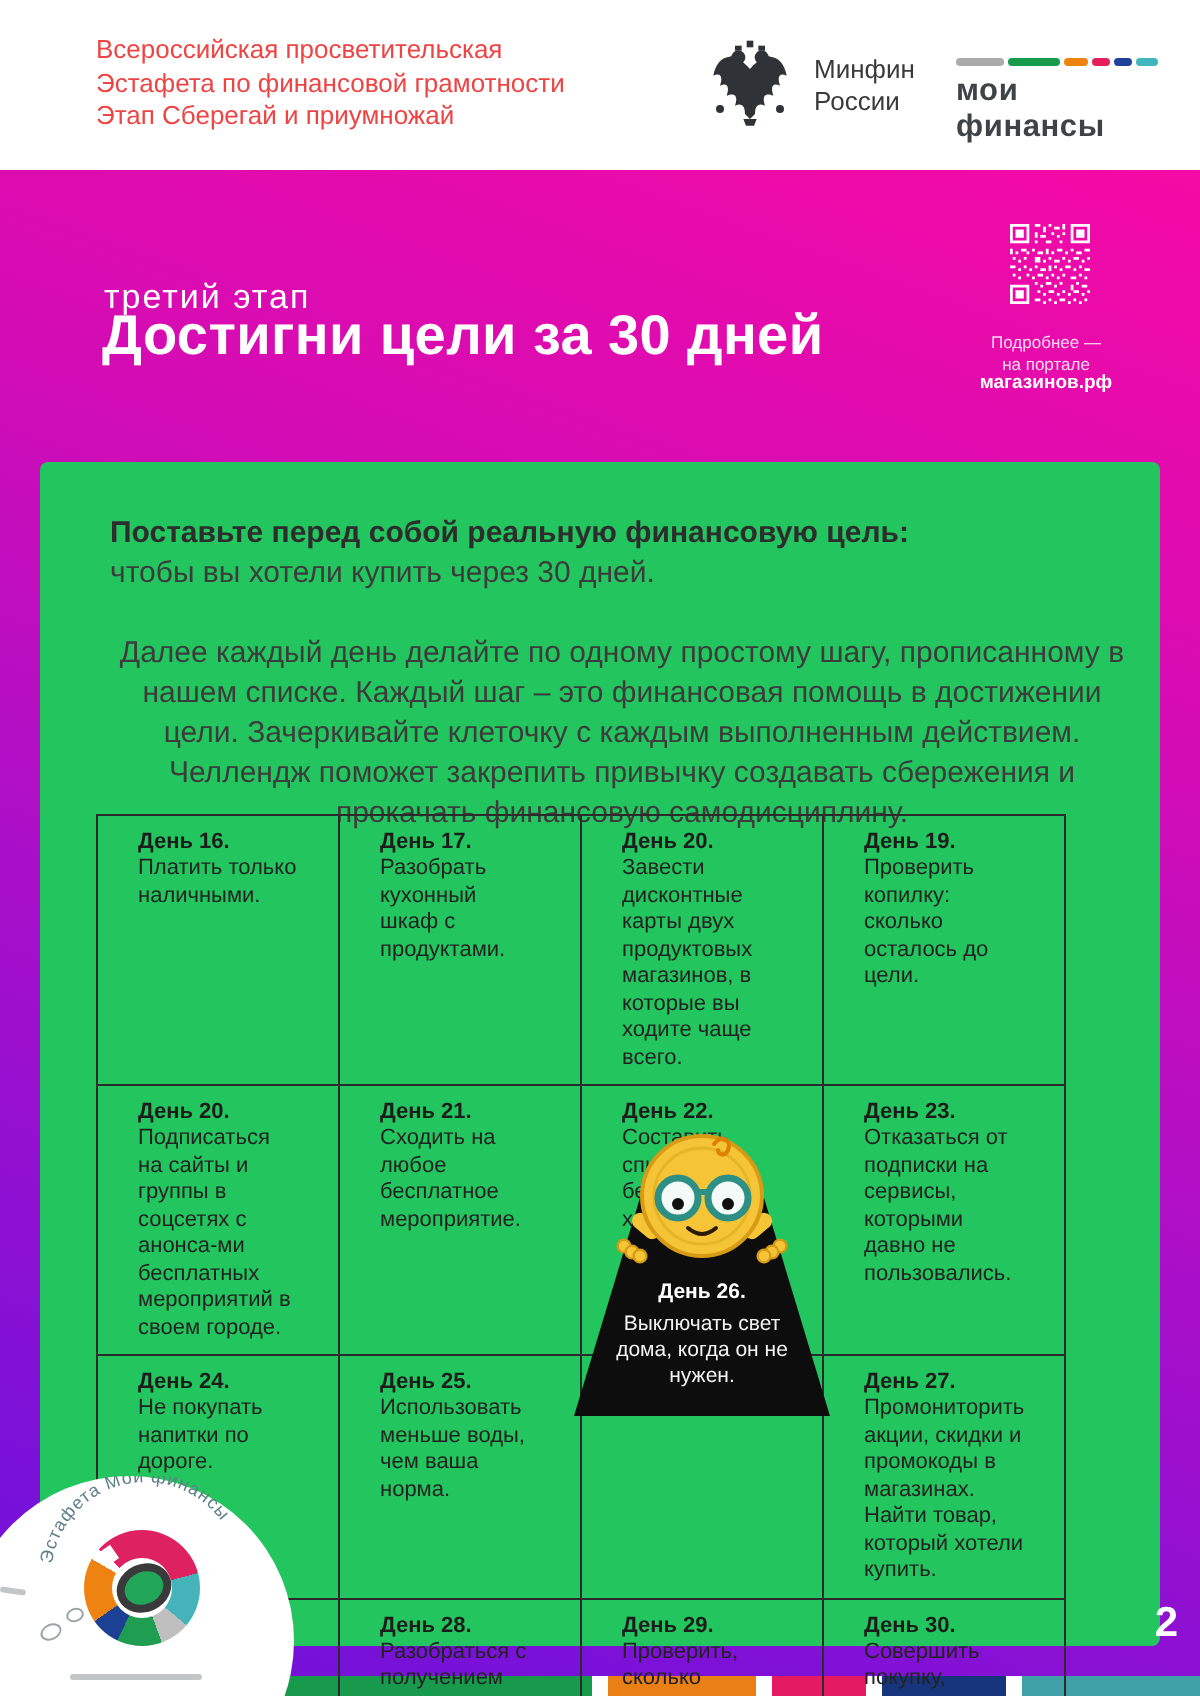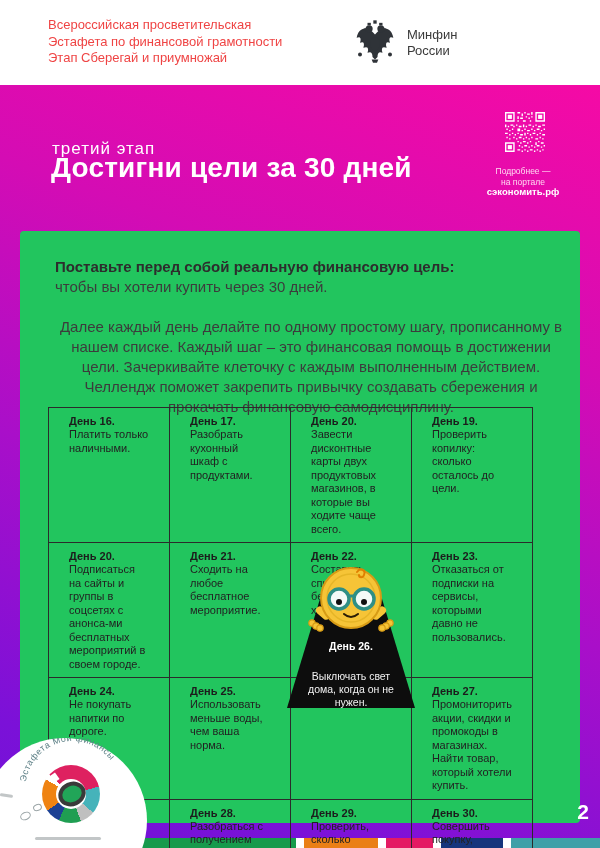--- a/index.html
+++ b/index.html
@@ -47,21 +47,21 @@
   .grid tr:nth-child(4) td { height:89px; }
   .grid td.ghost { border:none; }
   .day { font-size:11px; font-weight:bold; color:#1c1c1c; line-height:14px; }
   .task { font-size:11px; color:#222; line-height:13.5px; }
 
   
   .mascot { position:absolute; left:267px; top:330px; width:128px; height:147px; z-index:2; }
   .trapezoid { position:absolute; left:0; top:37px; width:128px; height:110px; background:#0d0d0d;
     clip-path:polygon(26% 0%, 74% 0%, 100% 100%, 0% 100%); }
   .trap-text { margin:42px auto 0; width:88px; text-align:center; color:#fff; }
-  .trap-text .tday { font-size:10.5px; font-weight:bold; line-height:13px; margin-bottom:17px; }
+  .trap-text .tday { font-size:10.5px; font-weight:bold; line-height:13px; margin-bottom:3px; }
   .trap-text .ttask { font-size:10.5px; line-height:13px; color:#f2f2f2; }
   .head-svg { position:absolute; left:0; top:0; }
 
   
   .page-num { position:absolute; right:11px; top:800px; font-size:21px; font-weight:bold; color:#fff; z-index:2; }
   .strip { position:absolute; left:0; top:838px; width:600px; height:10px; background:#fff; }
   .strip span { position:absolute; top:0; height:10px; display:block; }
   .s1{left:133px;width:163px;background:#179a4c}.s2{left:304px;width:74px;background:#ea7f16}
   .s3{left:386px;width:47px;background:#e41a63}.s4{left:441px;width:62px;background:#16357c}
   .s5{left:511px;width:89px;background:#3fa0a8}
@@ -107,20 +107,31 @@
           <circle cx="12" cy="46" r="2.4"></circle>
             <circle cx="48" cy="46" r="2.4"></circle>
           <path d="M26 52 h8 l-1.6 4 h-4.8 z"></path>
         </g>
       </svg>
     </div>
     <div class="minfin-text">
       <div>Минфин</div>
       <div>России</div>
     </div>
+    <div class="mf-logo">
+      <div class="mf-dashes">
+        <span class="d1"></span>
+          <span class="d2"></span>
+          <span class="d3"></span>
+        <span class="d4"></span>
+          <span class="d5"></span>
+          <span class="d6"></span>
+      </div>
+      <div class="mf-word">мои финансы</div>
+    </div>
   </div>
 
   <div class="gradient">
     <div class="stage">третий этап</div>
     <div class="hero-title">Достигни цели за 30 дней</div>
     <div class="qr">
       <svg width="40" height="40" viewBox="0 0 29 29">
         <g fill="#fff">
           <path fill-rule="evenodd" d="M0 0h7v7H0z M1 1h5v5H1z"></path>
             <rect x="2" y="2" width="3" height="3"></rect>
@@ -128,21 +139,21 @@
             <rect x="24" y="2" width="3" height="3"></rect>
           <path fill-rule="evenodd" d="M0 22h7v7H0z M1 23h5v5H1z"></path>
             <rect x="2" y="24" width="3" height="3"></rect>
           <path d="M9 0h2v1H9zM12 1h1v2h-1zM14 0h1v1h-1zM16 1h2v1h-2zM19 0h1v2h-1zM9 3h1v2H9zM11 4h2v1h-2zM15 3h1v1h-1zM17 4h1v1h-1zM19 3h1v1h-1zM9 6h1v1H9zM13 6h2v1h-2zM18 6h1v1h-1zM0 9h1v2H0zM2 10h1v1H2zM4 9h2v1H4zM6 10h1v1H6zM8 9h1v1H8zM10 10h2v1h-2zM13 9h1v2h-1zM15 10h1v1h-1zM17 9h2v1h-2zM20 10h1v1h-1zM22 9h1v1h-1zM24 10h2v1h-2zM27 9h2v1h-2zM1 12h1v1H1zM3 13h1v1H3zM5 12h1v1H5zM9 12h2v2H9zM12 13h1v1h-1zM14 12h1v1h-1zM16 13h2v1h-2zM19 12h1v1h-1zM21 13h1v1h-1zM23 12h2v1h-2zM26 13h1v1h-1zM28 12h1v1h-1zM0 15h2v1H0zM3 16h1v1H3zM5 15h1v1H5zM7 16h1v1H7zM9 15h1v1H9zM11 16h2v1h-2zM14 15h1v2h-1zM16 15h1v1h-1zM18 16h1v1h-1zM20 15h2v1h-2zM23 16h1v1h-1zM25 15h1v1h-1zM27 16h2v1h-2zM1 18h1v1H1zM3 19h1v1H3zM6 18h1v1H6zM8 19h1v1H8zM10 18h2v1h-2zM13 19h1v1h-1zM15 18h1v1h-1zM17 19h1v1h-1zM19 18h1v1h-1zM22 19h2v1h-2zM25 18h1v1h-1zM27 19h1v1h-1zM9 21h1v1H9zM11 22h1v1h-1zM13 21h2v1h-2zM16 22h1v1h-1zM18 21h1v1h-1zM22 22h1v2h-1zM24 21h1v1h-1zM26 22h2v1h-2zM10 24h1v1h-1zM12 25h1v1h-1zM14 24h2v1h-2zM17 25h1v1h-1zM19 24h1v1h-1zM21 25h1v1h-1zM23 24h2v1h-2zM26 25h1v1h-1zM28 24h1v1h-1zM9 27h2v1H9zM12 28h1v1h-1zM14 27h1v1h-1zM16 28h1v1h-1zM18 27h2v1h-2zM21 28h1v1h-1zM23 27h1v1h-1zM25 28h1v1h-1zM27 27h1v1h-1z"></path>
         </g>
       </svg>
     </div>
     <div class="qr-caption">
       <div>Подробнее —</div>
       <div>на портале</div>
-      <div class="bold">сэкономить.рф</div>
+      <div class="bold">магазинов.рф</div>
     </div>
   </div>
 
   <div class="card">
     <div class="intro">
       <div class="lead-bold">Поставьте перед собой реальную финансовую цель:</div>
       <div class="lead-rest">чтобы вы хотели купить через 30 дней.</div>
       <p class="body">Далее каждый день делайте по одному простому шагу, прописанному в нашем списке. Каждый шаг – это финансовая помощь в достижении цели. Зачеркивайте клеточку с каждым выполненным действием. Челлендж поможет закрепить привычку создавать сбережения и прокачать финансовую самодисциплину.</p>
     </div>
 

